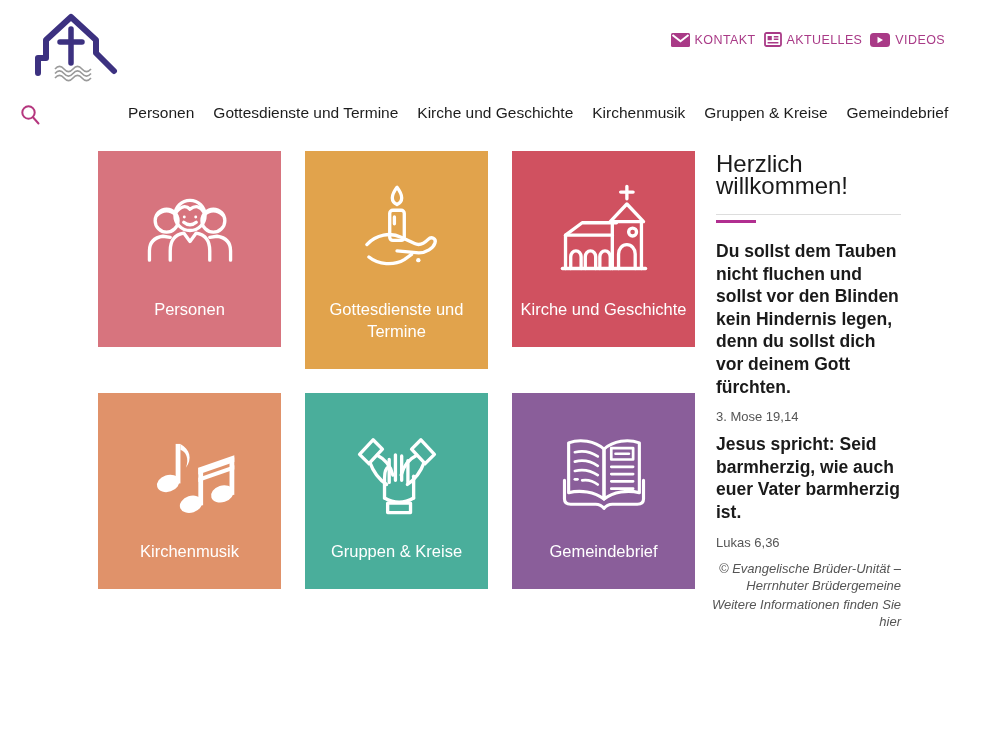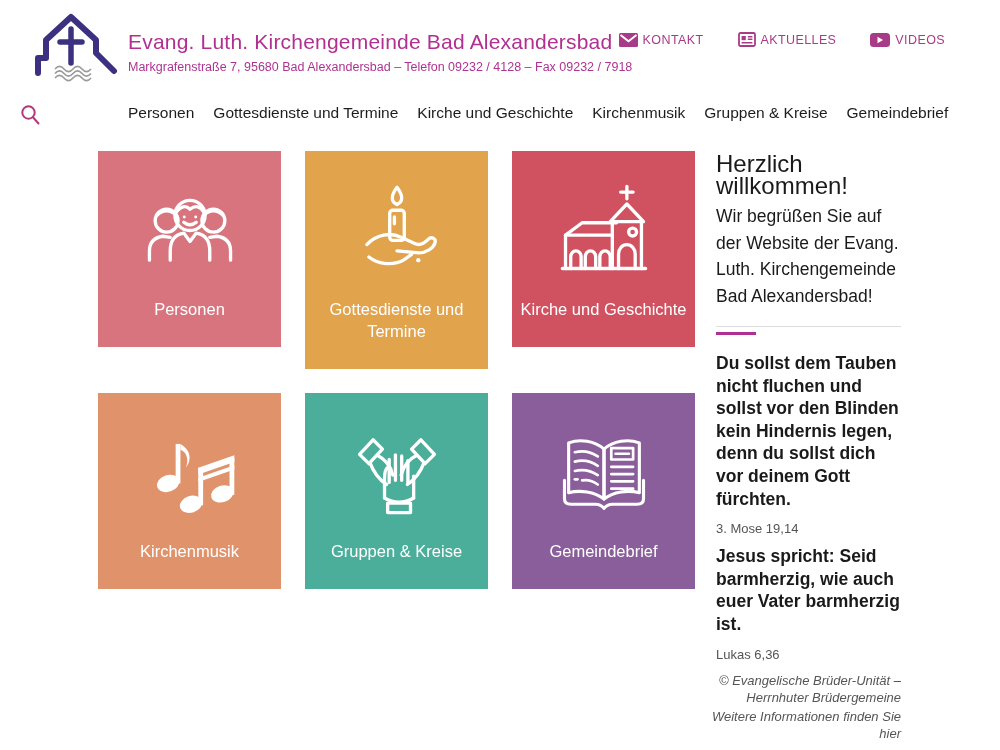--- a/index.html
+++ b/index.html
@@ -7,21 +7,21 @@
     width:1000px;height:750px;overflow:hidden;background:#ffffff;
     font-family:"Liberation Sans","DejaVu Sans",sans-serif;
     -webkit-font-smoothing:antialiased;
   }
   
   .header{position:relative;height:92px;}
   .logo{position:absolute;left:26px;top:10px;}
   .titles{margin-left:128px;padding-top:30px;}
   .site-title{font-size:21px;font-weight:500;color:#b12f90;letter-spacing:.2px;}
   .site-subtitle{margin-top:6px;font-size:12.5px;color:#ad3392;}
-  .quicklinks{position:absolute;top:32px;right:55px;display:flex;gap:34px;align-items:center;padding-left:40px;}
+  .quicklinks{position:absolute;top:32px;right:55px;display:flex;gap:8px;align-items:center;padding-left:40px;}
   .quicklink{display:flex;align-items:center;gap:5px;color:#a93a87;font-size:12.5px;
     letter-spacing:.4px;cursor:pointer;text-decoration:none;}
   
   .navrow{position:relative;margin-top:12px;height:24px;}
   .search-btn{position:absolute;left:20px;top:0;cursor:pointer;background:none;border:none;padding:0;}
   .nav{display:flex;gap:19px;margin-left:128px;}
   .nav-item{font-size:15.5px;color:#1d1d1d;cursor:pointer;text-decoration:none;white-space:nowrap;}
   
   .content{display:flex;margin-top:23px;padding-left:98px;align-items:flex-start;}
   .tiles{display:grid;grid-template-columns:repeat(3,183px);column-gap:24px;row-gap:24px;align-items:start;}
@@ -53,24 +53,20 @@
     <svg width="92" height="82" viewBox="0 0 92 82">
       <path d="M12,63 V48 H20 V30 L45,7 L70,30 V43 L88,61" fill="none" stroke="#3c3180" stroke-width="6" stroke-linecap="round" stroke-linejoin="round"></path>
       <path d="M45,19 V53 M34,32 H56" fill="none" stroke="#3c3180" stroke-width="5.5" stroke-linecap="round"></path>
       <g fill="none" stroke="#9a9a9a" stroke-width="1.6">
         <path d="M29,59 c3,-3.5 6,-3.5 9,0 c3,3.5 6,3.5 9,0 c3,-3.5 6,-3.5 9,0 c3,3.5 6,3.5 9,0"></path>
         <path d="M29,63.5 c3,-3.5 6,-3.5 9,0 c3,3.5 6,3.5 9,0 c3,-3.5 6,-3.5 9,0 c3,3.5 6,3.5 9,0"></path>
         <path d="M29,68 c3,-3.5 6,-3.5 9,0 c3,3.5 6,3.5 9,0 c3,-3.5 6,-3.5 9,0 c3,3.5 6,3.5 9,0"></path>
       </g>
     </svg>
   </span>
-  <div class="titles">
-    <div class="site-title">Evang. Luth. Kirchengemeinde Bad Alexandersbad</div>
-    <div class="site-subtitle">Markgrafenstraße 7, 95680 Bad Alexandersbad – Telefon 09232 / 4128 – Fax 09232 / 7918</div>
-  </div>
   <div class="quicklinks">
     <a class="quicklink">
       <span>
         <svg width="19" height="14" viewBox="0 0 19 14">
           <rect width="19" height="14" rx="1.5" fill="#a93a87"></rect>
           <path d="M1.5,2 L9.5,8.2 L17.5,2" fill="none" stroke="#fff" stroke-width="2"></path>
         </svg>
       </span>
       <span>KONTAKT</span>
     </a>
@@ -221,21 +217,20 @@
           <path d="M57,45 H78 M57,52 H78 M57,59 H78 M57,66 H78" stroke-width="2.6"></path>
         </svg>
       </span>
       <span class="tile-label">Gemeindebrief</span>
     </a>
 
   </div>
 
   <aside class="sidebar">
     <h2 class="welcome-title">Herzlich willkommen!</h2>
-    <p class="welcome-text">Wir begrüßen Sie auf der Website der Evang. Luth. Kirchengemeinde Bad Alexandersbad!</p>
     <hr class="divider">
     <div class="losung-underline"></div>
     <p class="verse">Du sollst dem Tauben nicht fluchen und sollst vor den Blinden kein Hindernis legen, denn du sollst dich vor deinem Gott fürchten.</p>
     <p class="verse-ref">3. Mose 19,14</p>
     <p class="verse second">Jesus spricht: Seid barmherzig, wie auch euer Vater barmherzig ist.</p>
     <p class="verse-ref">Lukas 6,36</p>
     <div class="sidebar-footer">
       <p>© Evangelische Brüder-Unität – Herrnhuter Brüdergemeine</p>
       <p><span>Weitere Informationen finden Sie</span> <a class="footer-link">hier</a></p>
     </div>

